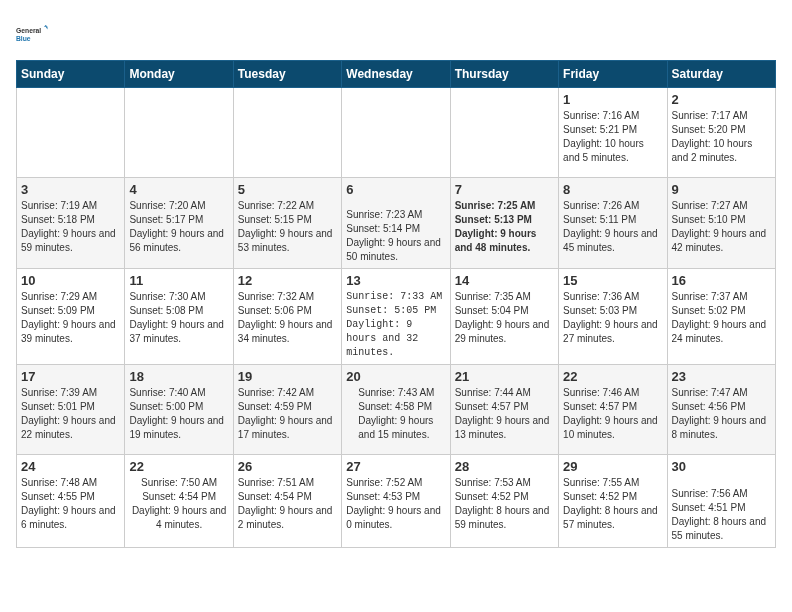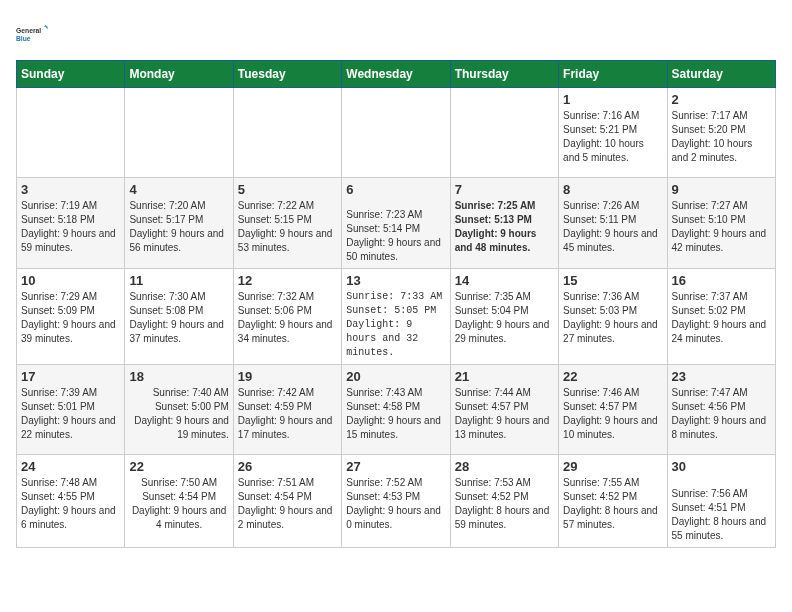--- a/index.html
+++ b/index.html
@@ -37,21 +37,21 @@
     .subtitle {
       font-size: 14px;
       color: #555;
     }
     table {
       width: 100%;
       border-collapse: collapse;
       table-layout: fixed;
     }
     thead tr th {
-      background-color: #15803d;
+      background-color: #0c4a6e;
       color: #fff;
       font-size: 12px;
       font-weight: bold;
       padding: 6px 4px;
       text-align: left;
       border: 1px solid #1a5f8a;
     }
     tbody tr td {
       border: 1px solid #ccc;
       vertical-align: top;
@@ -220,33 +220,33 @@
       </tr>
       <tr>
         <td>
           <span class="day-num">17</span>
           <div class="day-info" style="white-space: pre-line;">Sunrise: 7:39 AM
 Sunset: 5:01 PM
 Daylight: 9 hours and 22 minutes.</div>
         </td>
         <td>
           <span class="day-num">18</span>
-          <div class="day-info" style="white-space: pre-line; text-align: right;">Sunrise: 7:40 AM
+          <div class="day-info" style="white-space: pre-line;">Sunrise: 7:40 AM
 Sunset: 5:00 PM
 Daylight: 9 hours and 19 minutes.</div>
         </td>
         <td>
           <span class="day-num">19</span>
           <div class="day-info" style="white-space: pre-line;">Sunrise: 7:42 AM
 Sunset: 4:59 PM
 Daylight: 9 hours and 17 minutes.</div>
         </td>
         <td>
           <span class="day-num">20</span>
-          <div class="day-info" style="white-space: pre-line;">Sunrise: 7:43 AM
+          <div class="day-info" style="white-space: pre-line; margin-left: 12px;">Sunrise: 7:43 AM
 Sunset: 4:58 PM
 Daylight: 9 hours and 15 minutes.</div>
         </td>
         <td>
           <span class="day-num">21</span>
           <div class="day-info" style="white-space: pre-line;">Sunrise: 7:44 AM
 Sunset: 4:57 PM
 Daylight: 9 hours and 13 minutes.</div>
         </td>
         <td>

